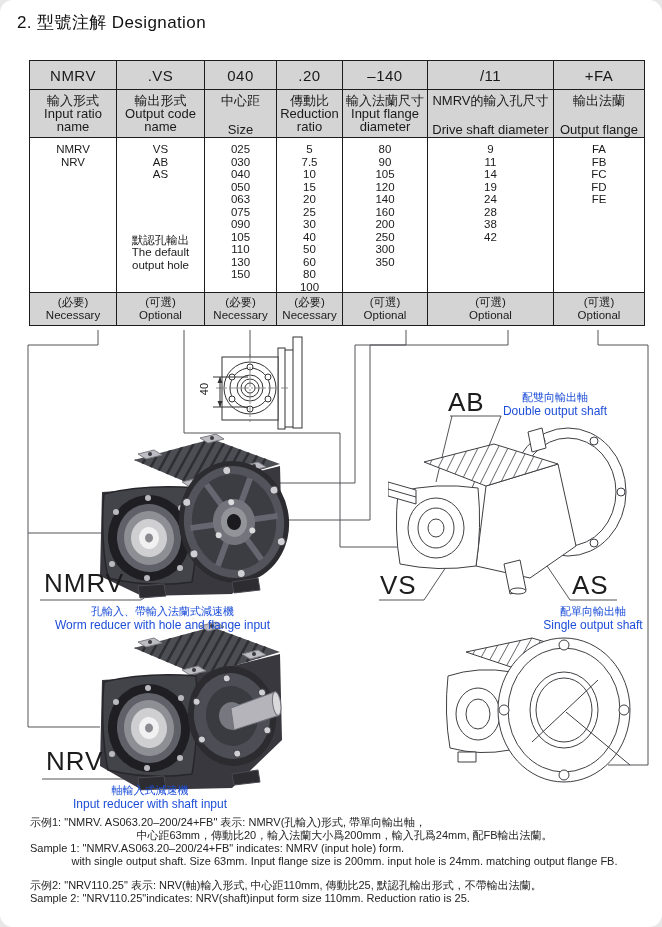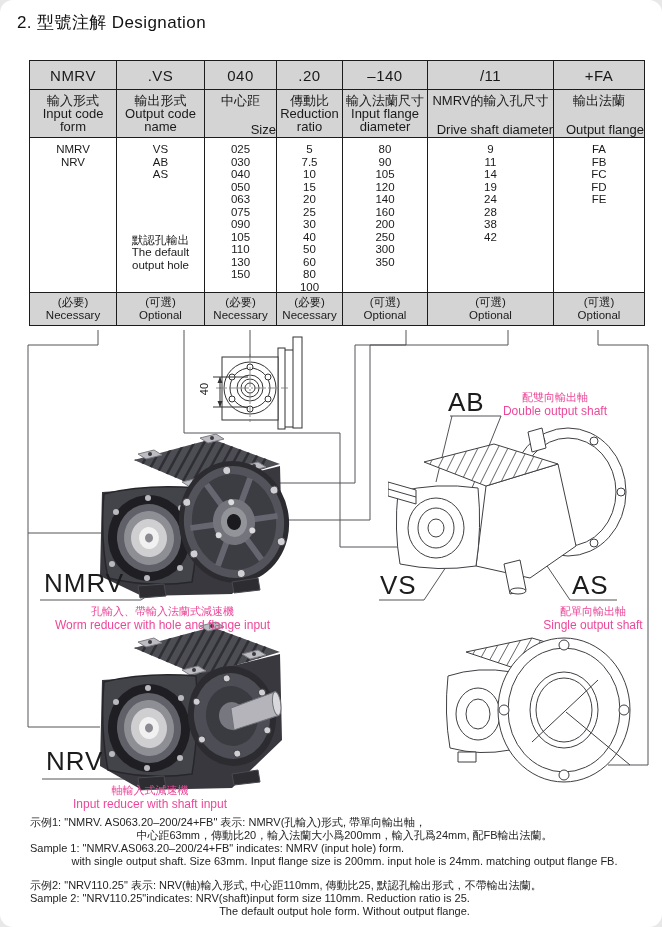--- a/index.html
+++ b/index.html
@@ -10,30 +10,30 @@
   
   .tbl { position:absolute; left:29px; top:60px; display:inline-grid;
          grid-template-columns:87px 88px 72px 66px 85px 126px 90px;
          border:1.5px solid #1c1c1c; background:#fff; }
   .cell { box-sizing:border-box; text-align:center; overflow:hidden; }
   .br { border-right:1px solid #1c1c1c; }
   .bb { border-bottom:1px solid #1c1c1c; }
   .gray { background:#d4d4d4; }
   .code-cell { height:29px; font-size:15px; line-height:29px; letter-spacing:.5px; }
   .hdr-cell { height:48px; font-size:13px; line-height:13px; padding-top:4px; }
-  .hdr-cell .drop { margin-top:16px;text-align:right; }
+  .hdr-cell .drop { margin-top:16px; }
   .body-cell { height:155px; font-size:11.5px; padding-top:5px; }
   .ln { height:12.5px; line-height:12.5px; }
   .grp2 { margin-top:53px; }
   .ftr-cell { height:32px; font-size:11.5px; line-height:13px; padding-top:3px; }
 
   
   svg.layer { position:absolute; }
   .big-label { position:absolute; font-size:26px; letter-spacing:1px; color:#1c1c1c; }
-  .cap { position:absolute; text-align:center; color:#ec4899; }
+  .cap { position:absolute; text-align:center; color:#1d4ed8; }
   .cap .cn { font-size:11px; line-height:14px; }
   .cap .en { font-size:12px; line-height:14px; }
   .dim40 { position:absolute; left:193px; top:383px; width:22px; text-align:center;
            font-size:11px; color:#222; transform:rotate(-90deg); }
 
   
   .samples { position:absolute; left:30px; top:816px; width:615px;
              font-size:11px; line-height:13px; color:#242424; }
   .samples .ind { padding-left:14px;text-align:center; }
   .samples .gap { height:11px; }
@@ -50,21 +50,21 @@
     <div class="cell gray code-cell br bb">NMRV</div>
     <div class="cell gray code-cell br bb">.VS</div>
     <div class="cell gray code-cell br bb">040</div>
     <div class="cell gray code-cell br bb">.20</div>
     <div class="cell gray code-cell br bb">–140</div>
     <div class="cell gray code-cell br bb">/11</div>
     <div class="cell gray code-cell bb">+FA</div>
 
     <div class="cell gray hdr-cell br bb">
       <div>輸入形式</div>
-        <div>Input code form</div>
+        <div>Input ratio name</div>
       </div>
     <div class="cell gray hdr-cell br bb">
       <div>輸出形式</div>
         <div>Output code name</div>
       </div>
     <div class="cell gray hdr-cell br bb">
       <div>中心距</div>
         <div class="drop">Size</div>
       </div>
     <div class="cell gray hdr-cell br bb">
@@ -453,16 +453,15 @@
   </div>
 
   <div class="samples">
     <div>示例1: "NMRV. AS063.20–200/24+FB" 表示: NMRV(孔輸入)形式, 帶單向輸出軸，</div>
     <div class="ind">中心距63mm，傳動比20，輸入法蘭大小爲200mm，輸入孔爲24mm, 配FB輸出法蘭。</div>
     <div>Sample 1: "NMRV.AS063.20–200/24+FB" indicates: NMRV (input hole) form.</div>
     <div class="ind">with single output shaft. Size 63mm. Input flange size is 200mm. input hole is 24mm. matching output flange FB.</div>
     <div class="gap"></div>
     <div>示例2: "NRV110.25" 表示: NRV(軸)輸入形式, 中心距110mm, 傳動比25, 默認孔輸出形式，不帶輸出法蘭。</div>
     <div>Sample 2: "NRV110.25"indicates: NRV(shaft)input form size 110mm. Reduction  ratio is 25.</div>
-    <div class="ind">The default output hole form. Without output flange.</div>
   </div>
 
 </div>
 
 </body></html>

